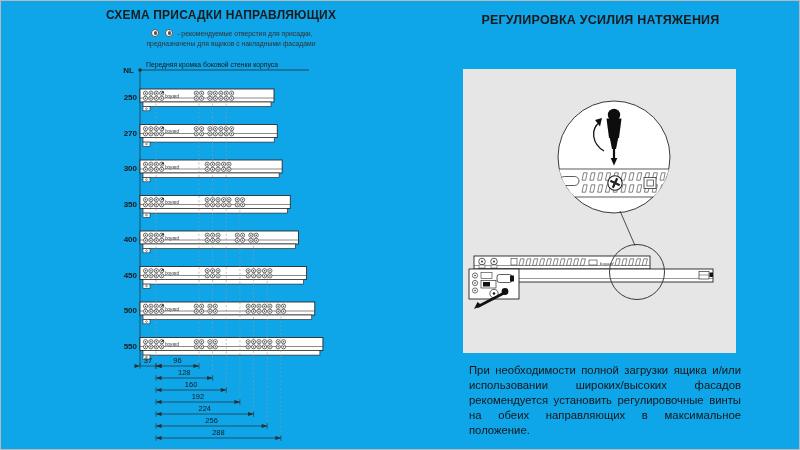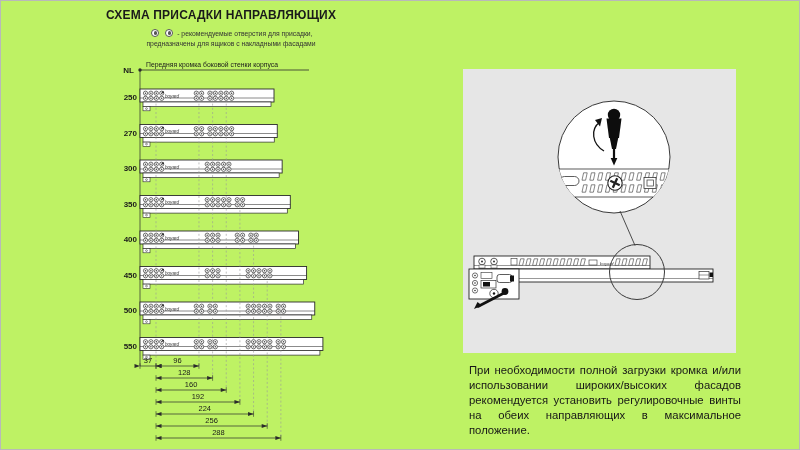--- a/index.html
+++ b/index.html
@@ -1,16 +1,16 @@
 <!DOCTYPE html>
 <html><head>
 <meta charset="utf-8">
 <style>
   html,body{margin:0;padding:0;background:#fff;}
-  #page{position:relative;width:800px;height:450px;background:#bef264;
+  #page{position:relative;width:800px;height:450px;background:#0ea5e9;
         border:1px solid #b9b9b9;box-sizing:border-box;overflow:hidden;
         font-family:"Liberation Sans",sans-serif;color:#1a1a1a;}
   .title{position:absolute;font-weight:bold;text-align:center;font-size:12px;letter-spacing:.2px;}
   #left-title{left:95px;top:7px;width:250px;}
   #right-title{left:452px;top:10px;width:295px;line-height:1.45;font-size:12.5px;}
   #legend{position:absolute;left:100px;top:28px;width:260px;text-align:center;
           font-size:6.8px;color:#333;line-height:1.5;}
   .legend-icon{display:inline-block;width:6px;height:6px;border:1.4px solid #555;
                border-radius:50%;position:relative;vertical-align:-1px;margin:0 2px;background:#fff;}
   .legend-icon::after{content:"";position:absolute;left:1.4px;top:1.4px;width:3.2px;height:3.2px;
@@ -570,21 +570,21 @@
           <line x1="164.86079999999998" y1="379.2" x2="164.86079999999998" y2="384.8" stroke="#2b2b2b" stroke-width="0.6"></line>
           <line x1="40" y1="382" x2="164.86079999999998" y2="382" stroke="#2b2b2b" stroke-width="0.7"></line>
           <polygon points="40,382 45.5,380.1 45.5,383.9" fill="#2b2b2b"></polygon>
           <polygon points="164.86079999999998,382 159.36079999999998,380.1 159.36079999999998,383.9" fill="#2b2b2b"></polygon>
           <text x="102.43039999999999" y="378.8" font-size="7.5" text-anchor="middle" fill="#1a1a1a" font-weight="normal">288</text>
         </g>
       </svg>
     </div>
 
   <div class="title" id="right-title">
-    <br>
+    <span>РЕГУЛИРОВКА УСИЛИЯ НАТЯЖЕНИЯ</span><br>
   </div>
 
   <div id="right-panel"><svg width="273" height="284" viewBox="0 0 273 284">
         <defs>
           <clipPath id="cp">
             <circle cx="151" cy="88" r="56"></circle>
           </clipPath>
         </defs>
         <circle cx="151" cy="88" r="56" fill="#fff" stroke="#3a3a3a" stroke-width="1"></circle>
         <g clip-path="url(#cp)">
@@ -678,15 +678,15 @@
           <rect x="47" y="206.5" width="4" height="6" fill="#111"></rect>
           <circle cx="31" cy="224.5" r="4.2" fill="#fff" stroke="#333" stroke-width="0.8"></circle>
           <circle cx="31" cy="224.5" r="1.2" fill="#111"></circle>
           <line x1="43" y1="223" x2="15" y2="237.5" stroke="#111" stroke-width="2.6" stroke-linecap="round"></line>
           <circle cx="42" cy="222.5" r="3.4" fill="#111"></circle>
           <polygon points="11,240 19,236.5 14.5,233" fill="#111"></polygon>
         </g>
         <circle cx="174" cy="203" r="27.5" fill="none" stroke="#3a3a3a" stroke-width="1"></circle>
       </svg></div>
 
-  <div id="right-paragraph">При необходимости полной загрузки кромка и/или использовании широких/высоких фасадов рекомендуется установить регулировочные винты на обеих направляющих в максимальное положение.</div>
+  <div id="right-paragraph">При необходимости полной загрузки ящика и/или использовании широких/высоких фасадов рекомендуется установить регулировочные винты на обеих направляющих в максимальное положение.</div>
 
 </div>
 
 </body></html>

